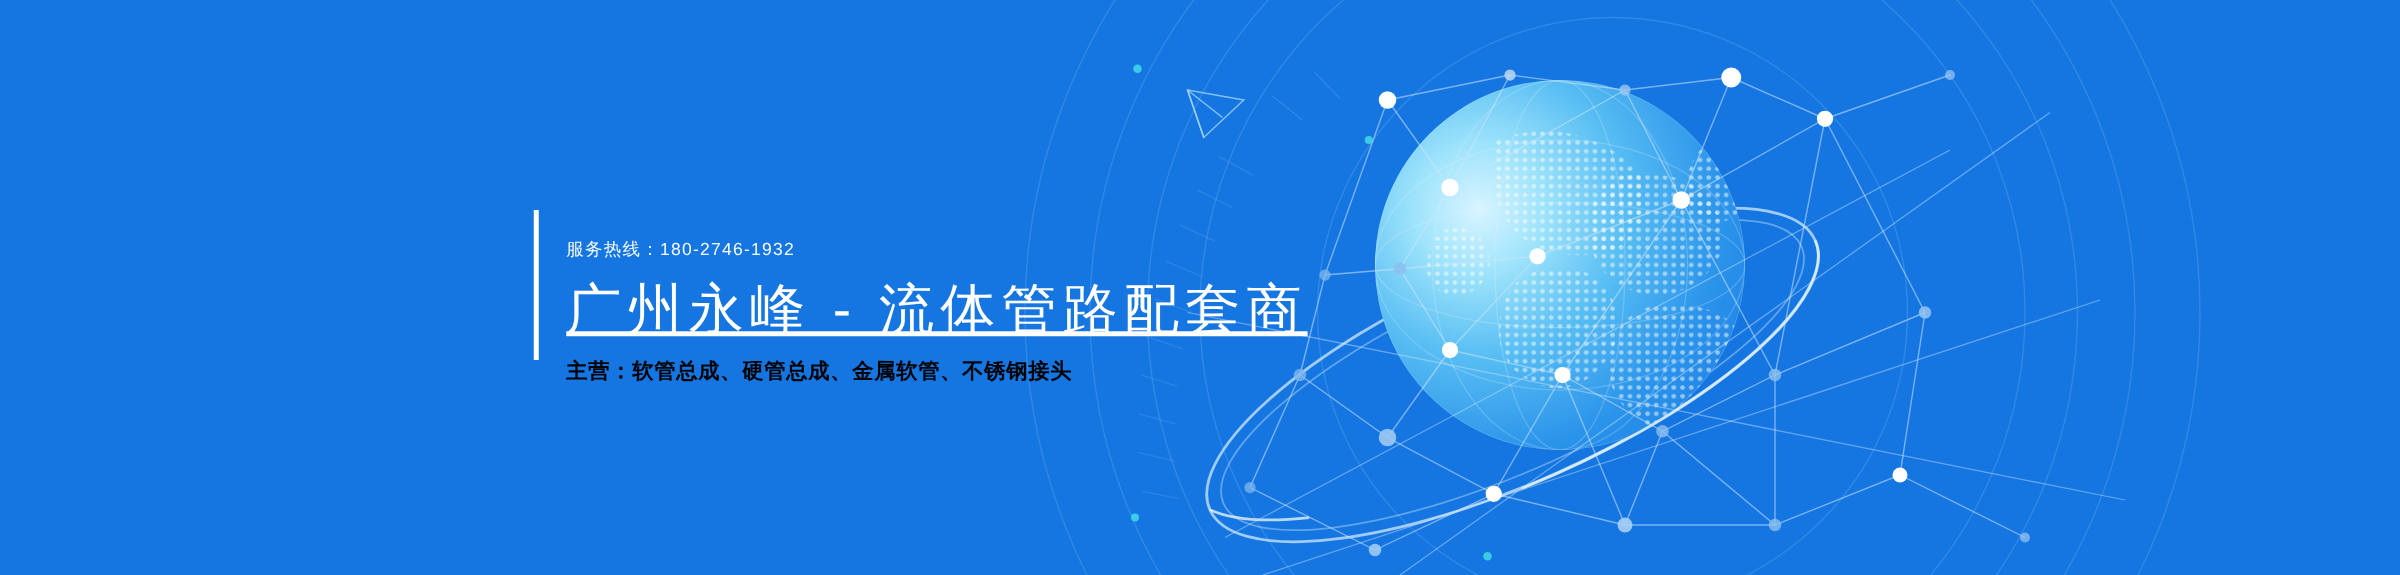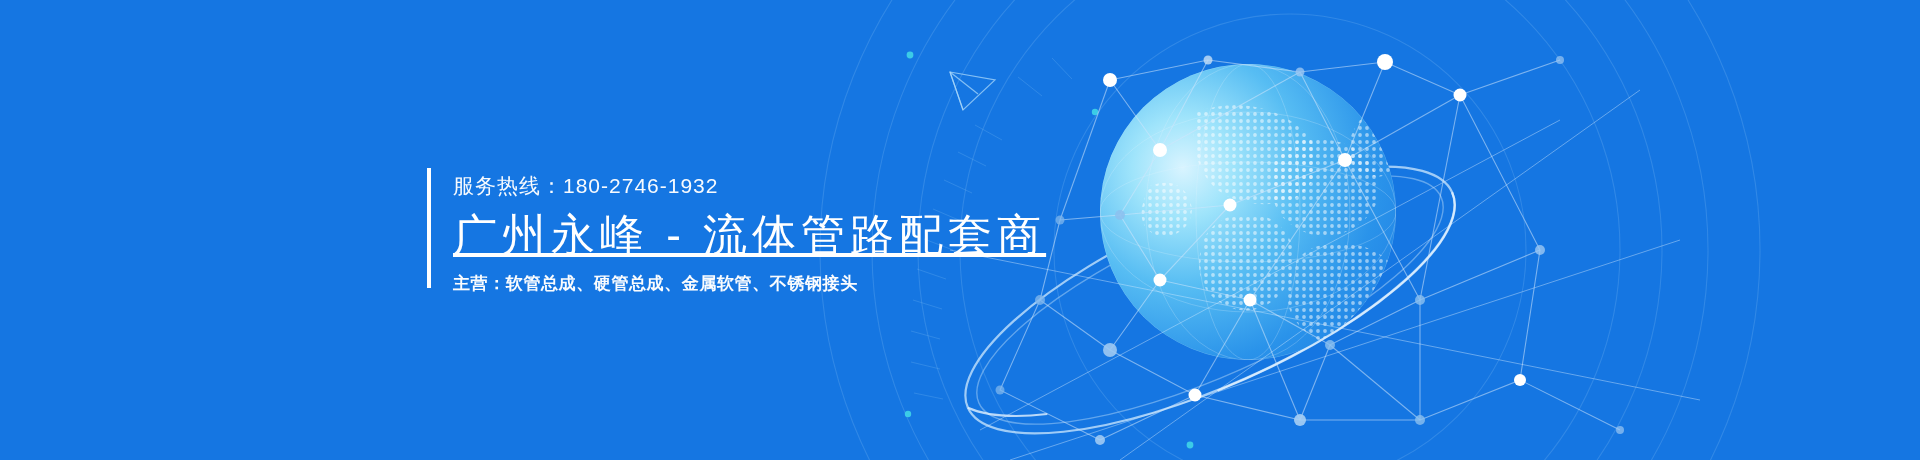--- a/index.html
+++ b/index.html
@@ -39,40 +39,40 @@
     height: 120px;
   }
   .text-lines {
     display: flex;
     flex-direction: column;
     justify-content: flex-start;
     padding-top: 0px;
   }
   .hotline {
     color: #ffffff;
-    font-size: 21px;
+    font-size: 14px;
     letter-spacing: 1px;
     line-height: 28px;
     white-space: nowrap;
     font-weight: 400;
-    margin: 4px 0 8px 0;
+    margin: 17px 0 8px 0;
     opacity: 0.97;
   }
   .headline {
     color: #ffffff;
     font-size: 44px;
     line-height: 54px;
     letter-spacing: 5px;
     white-space: nowrap;
     font-weight: 400;
     margin: 0 0 10px 0;
     text-decoration: underline;
   }
   .subline {
-    color: #ffffff;
+    color: #000000;
     font-size: 17px;
     line-height: 24px;
     letter-spacing: 0.6px;
     white-space: nowrap;
     font-weight: 700;
     margin: 0;
     opacity: 0.98;
   }
 </style>
 </head>

